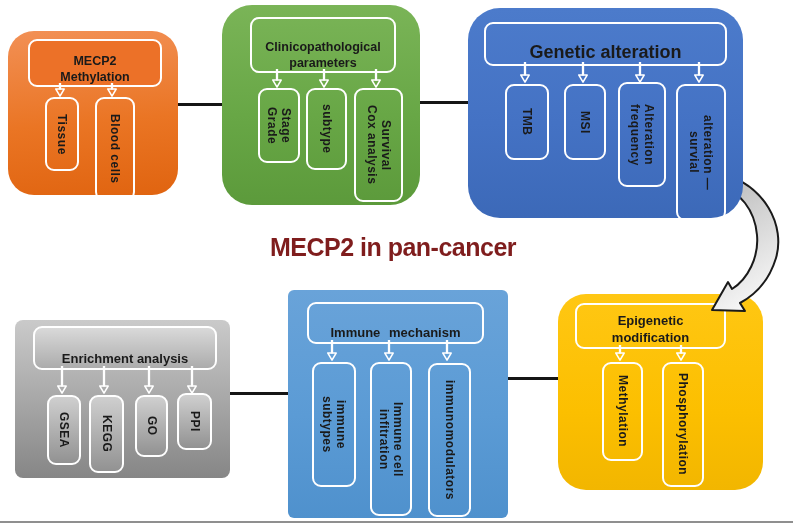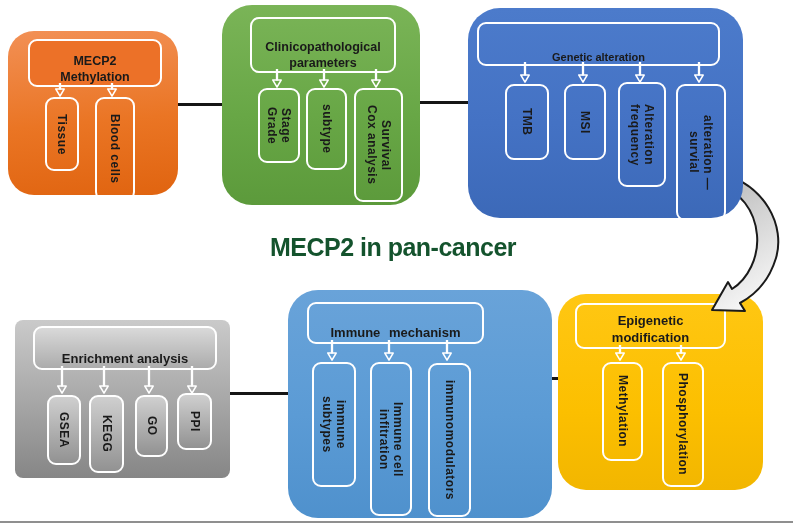--- a/index.html
+++ b/index.html
@@ -10,48 +10,48 @@
   
   .panel{position:absolute;border-radius:28px;}
   .p-orange{left:8px;top:31px;width:170px;height:164px;border-radius:26px;
     background:linear-gradient(175deg,#F29055 0%,#EA7524 55%,#E06410 100%);z-index:3;}
   .p-green{left:222px;top:5px;width:198px;height:200px;border-radius:30px;
     background:linear-gradient(180deg,#7AB457 0%,#68A746 55%,#5C9A3B 100%);z-index:3;}
   .p-blue{left:468px;top:8px;width:275px;height:210px;border-radius:32px;
     background:linear-gradient(180deg,#4C7BCB 0%,#4472C4 55%,#3C69B8 100%);z-index:3;}
   .p-gray{left:15px;top:320px;width:215px;height:158px;border-radius:8px;
     background:linear-gradient(180deg,#CACACA 0%,#A8A8A8 50%,#868686 100%);z-index:3;}
-  .p-lblue{left:288px;top:290px;width:220px;height:228px;border-radius:30px;
-    background:linear-gradient(180deg,#69A3D9 0%,#5B9BD5 55%,#4F91CD 100%);z-index:3;padding-left:44px;}
+  .p-lblue{left:288px;top:290px;width:220px;height:228px;border-radius:6px;
+    background:linear-gradient(180deg,#69A3D9 0%,#5B9BD5 55%,#4F91CD 100%);z-index:3;}
   .p-gold{left:558px;top:294px;width:205px;height:196px;border-radius:28px;
     background:linear-gradient(180deg,#FFC713 0%,#FCBF00 60%,#F2B600 100%);z-index:1;}
   
   .hdr{position:absolute;border:2px solid #ffffff;border-radius:9px;
     display:flex;align-items:flex-end;justify-content:center;text-align:center;
     font-weight:700;font-size:13px;line-height:1.3;white-space:pre-line;}
   .p-orange .hdr{left:20px;top:8px;width:130px;height:44px;background:#EC7128;font-size:12.5px;}
   .p-green  .hdr{left:28px;top:12px;width:142px;height:52px;font-size:12.5px;}
-  .p-blue   .hdr{left:9px;top:14px;width:239px;height:40px;font-size:11px;}
+  .p-blue   .hdr{left:16px;top:14px;width:239px;height:40px;font-size:18px;}
   .p-gray   .hdr{left:18px;top:6px;width:180px;height:40px;
     background:linear-gradient(180deg,#D9D9D9,#ACACAC);}
   .p-lblue  .hdr{left:19px;top:12px;width:173px;height:38px;word-spacing:5px;}
   .p-gold   .hdr{left:17px;top:9px;width:147px;height:42px;}
   
   .sub{position:absolute;border:2px solid #ffffff;border-radius:9px;
     display:flex;align-items:center;justify-content:center;}
   .p-gray .sub{background:linear-gradient(180deg,#CFCFCF,#929292);}
   .sub span{writing-mode:vertical-rl;white-space:pre-line;font-weight:700;
     font-size:12px;line-height:1.2;letter-spacing:.5px;text-align:center;}
   
   .dn-arrow{position:absolute;width:14px;}
   
   .conn{position:absolute;height:3px;background:#151515;z-index:0;}
   
   .title{position:absolute;left:233px;top:233px;width:320px;text-align:center;
-    font-weight:700;font-size:25px;letter-spacing:-.5px;color:#14532d;}
+    font-weight:700;font-size:25px;letter-spacing:-.5px;color:#7f1d1d;}
   
   .ribbon{position:absolute;left:633px;top:153px;z-index:2;}
   .baseline{position:absolute;left:0;top:521px;width:793px;height:2px;background:#8f8f8f;z-index:0;}
 </style>
 </head>
 <body>
 
 <div class="canvas">
 
   <div class="conn" style="left:178px;top:103px;width:44px;"></div>

